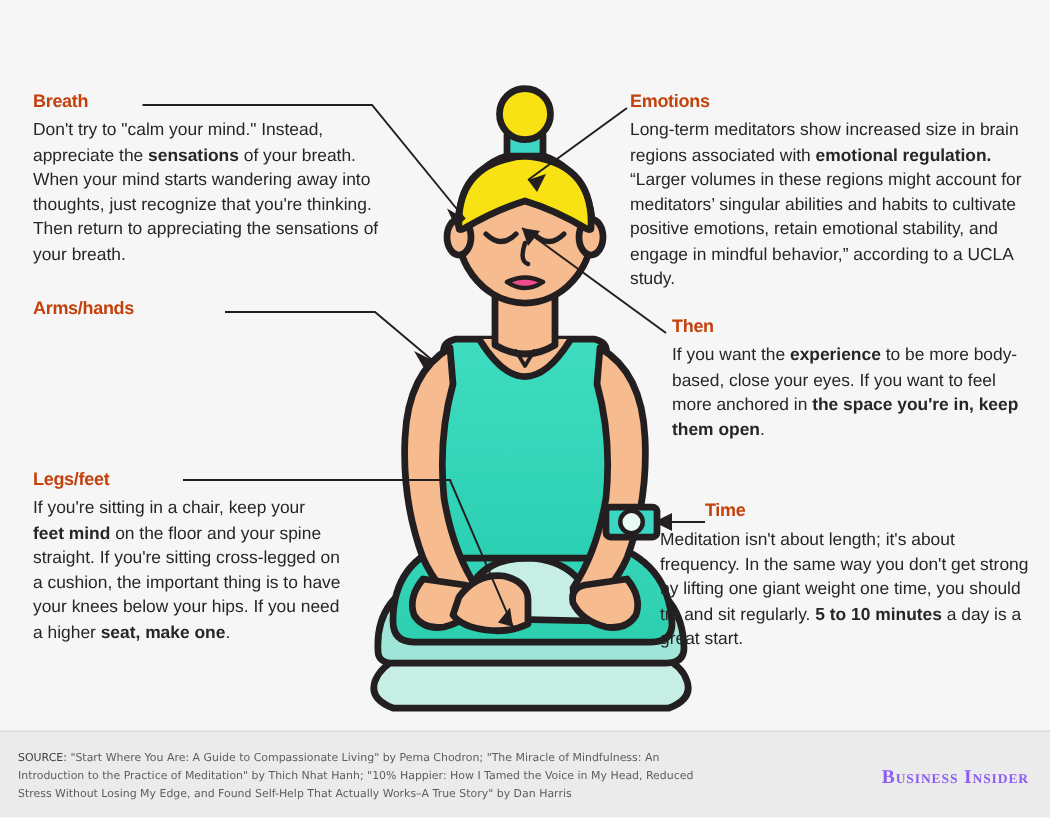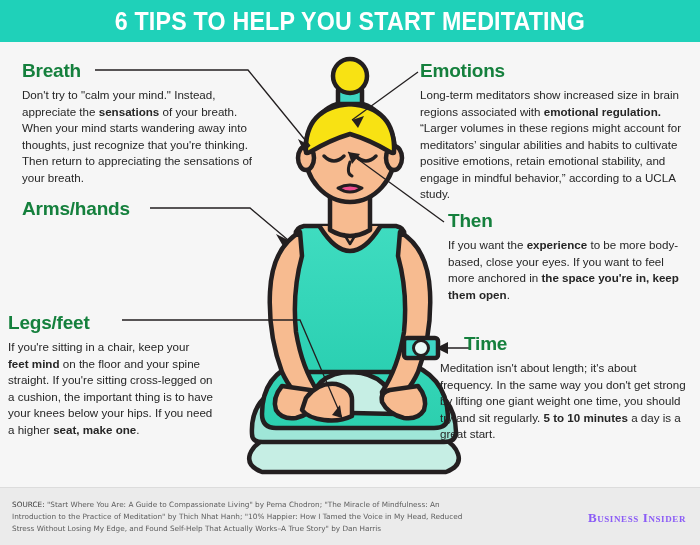--- a/index.html
+++ b/index.html
@@ -28,41 +28,41 @@
     font-weight: bold;
     letter-spacing: 0.2px;
     font-family: "Liberation Sans Narrow", "Liberation Sans", sans-serif;
     transform: scaleX(0.93);
     white-space: nowrap;
   }
 
   
   .tip { position: absolute; }
   .tip h2 {
-    font-size: 19px;
+    font-size: 12px;
     font-weight: bold;
-    color: #15803d;
+    color: #c2410c;
     letter-spacing: -0.2px;
     margin-bottom: 5px;
     white-space: nowrap;
   }
   .tip p {
     font-size: 11.6px;
     line-height: 1.43;
     color: #262626;
   }
   .tip p b { font-weight: bold; margin-top: 37px; }
 
   #tip-breath      { left: 22px;  top: 60px;  width: 232px; }
   #tip-arms        { left: 22px;  top: 198px; width: 210px; }
-  #tip-legs        { left: 8px;  top: 312px; width: 205px; }
+  #tip-legs        { left: 22px;  top: 312px; width: 205px; }
   #tip-emotions    { left: 420px; top: 60px;  width: 265px; }
   #tip-eyes        { left: 448px; top: 210px; width: 240px; }
   #tip-time        { left: 440px; top: 333px; width: 250px; text-align: right; }
-  #tip-time h2     { text-align: left; padding-left: 24px; }
+  #tip-time h2     { text-align: left; padding-left: 30px; }
   #tip-time p      { text-align: left; }
 
   
   .footer {
     position: absolute; left: 0; top: 487px;
     width: 700px; height: 58px;
     background: #ebebeb;
     border-top: 1px solid #dcdcdc;
   }
   .footer-source {
@@ -85,23 +85,20 @@
 
   
   #art { position: absolute; left: 0; top: 42px; width: 700px; height: 445px; }
   #leaders { position: absolute; left: 0; top: 0; width: 700px; height: 545px; pointer-events: none; }
 </style>
 </head>
 <body>
 
 <div id="infographic">
 
-  <div class="header-band">
-    <div class="header-title">6 TIPS TO HELP YOU START MEDITATING</div>
-  </div>
 
   <svg id="art" viewBox="0 0 700 445">
     <defs>
       <linearGradient id="topGrad" x1="0" y1="0" x2="0" y2="1">
         <stop offset="0%" stop-color="#3fdcc0"></stop>
         <stop offset="100%" stop-color="#2bd0b2"></stop>
       </linearGradient>
       <linearGradient id="legGrad" x1="0" y1="0" x2="0" y2="1">
         <stop offset="0%" stop-color="#35d6b9"></stop>
         <stop offset="100%" stop-color="#2ccfae"></stop>

